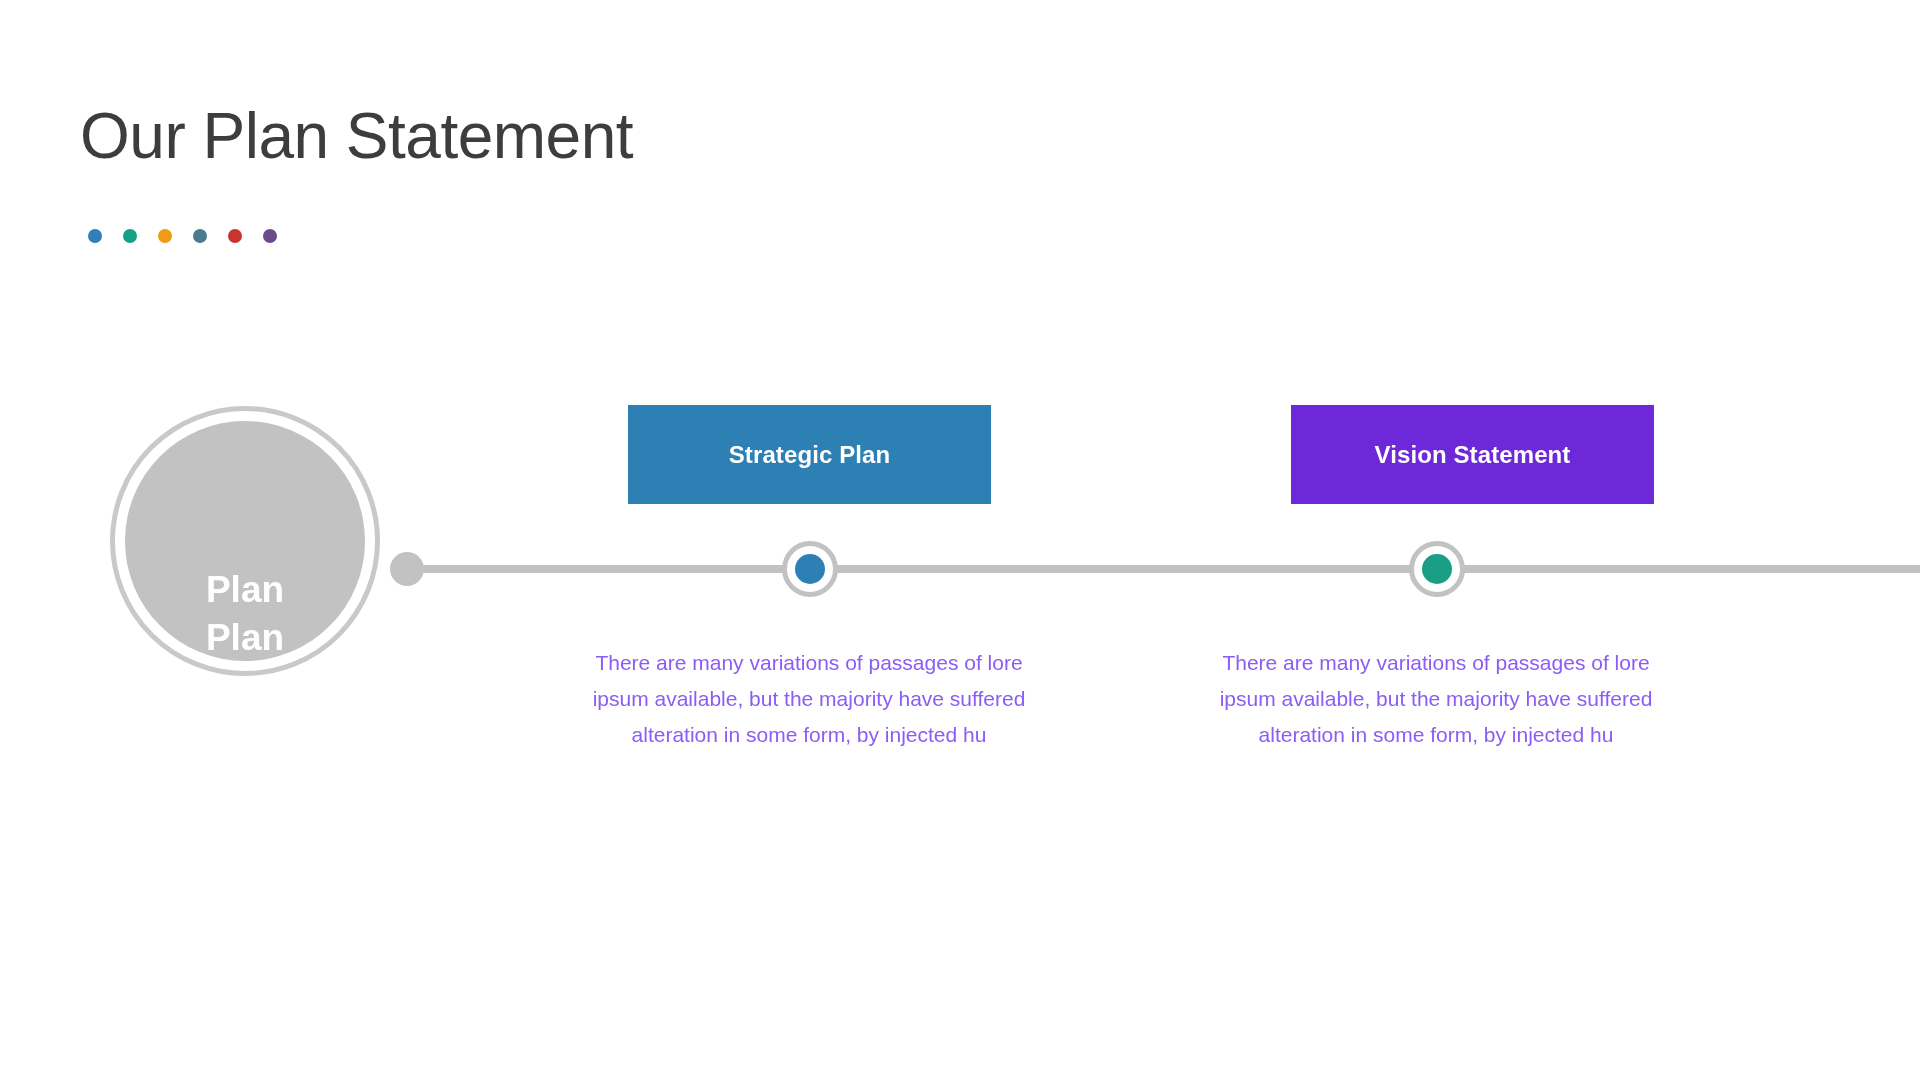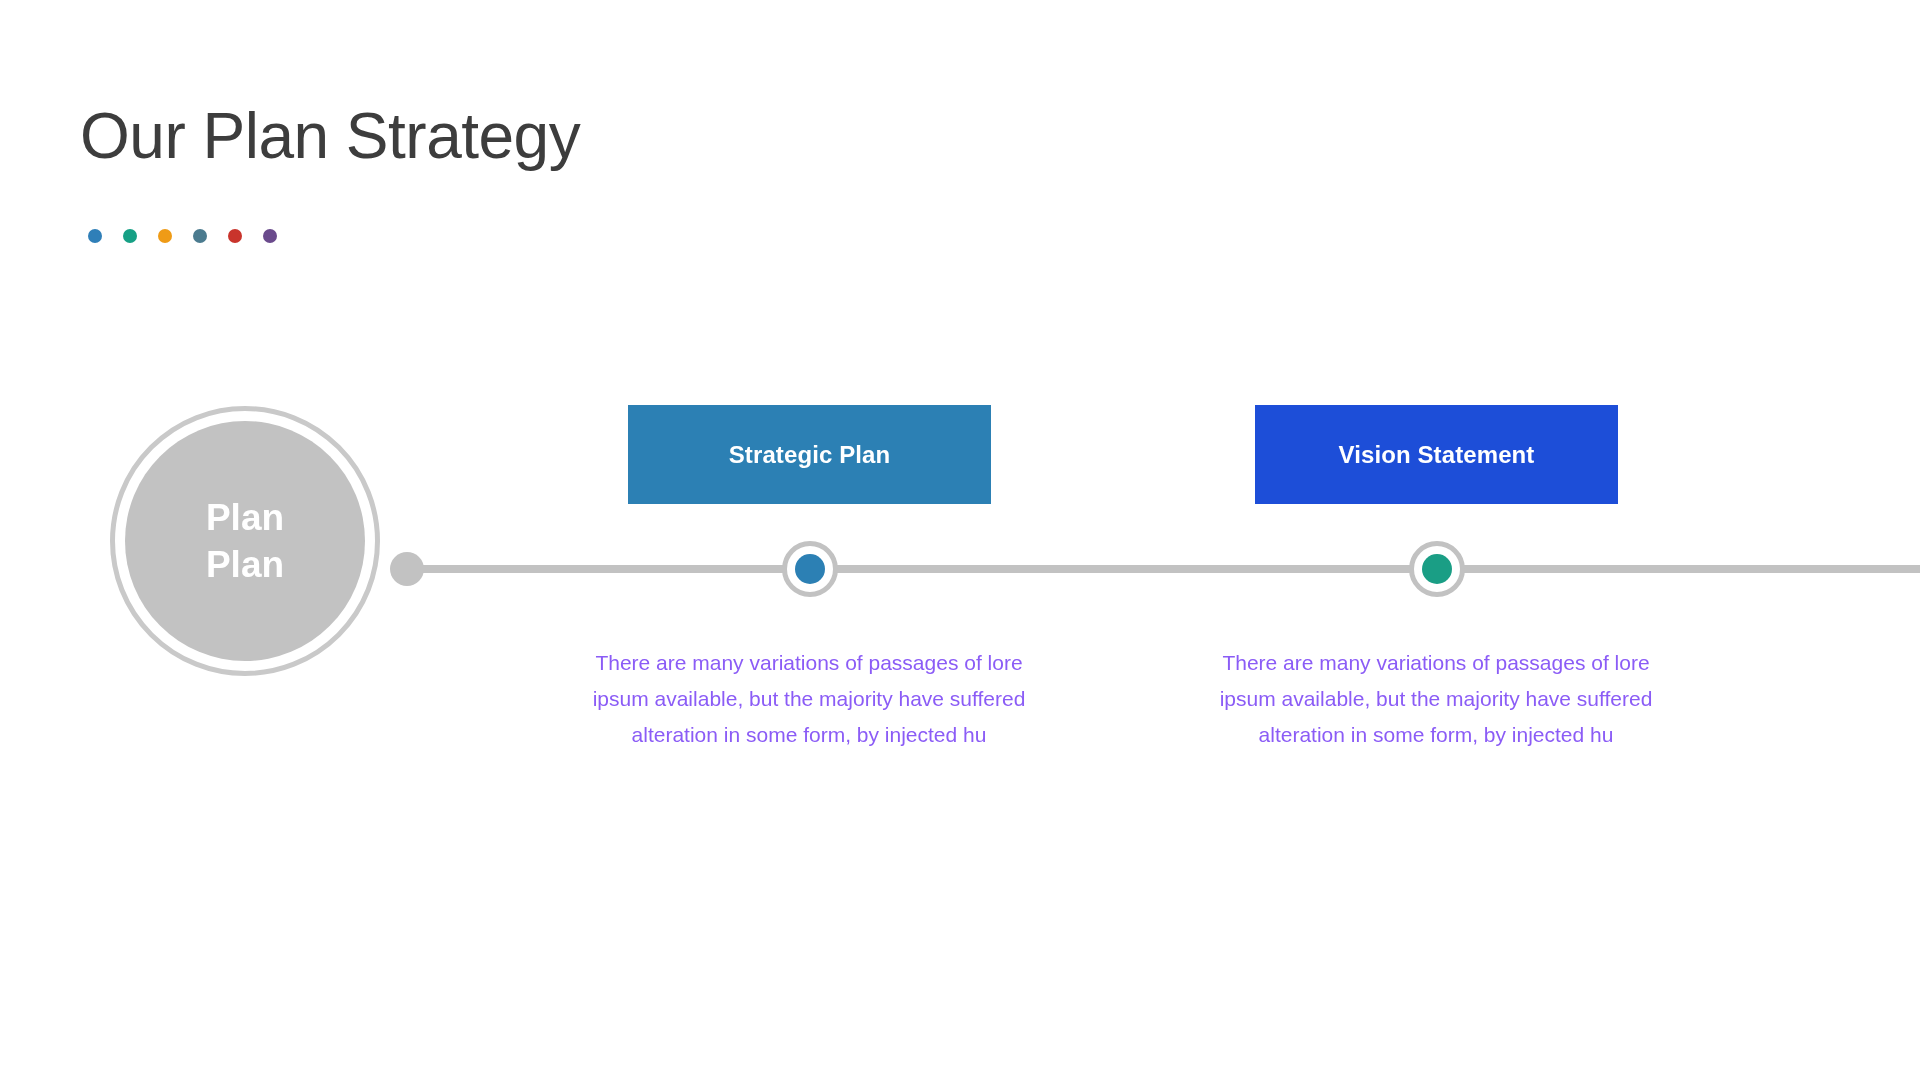--- a/index.html
+++ b/index.html
@@ -157,51 +157,51 @@
     font-weight: 400;
   }
   #step-desc-1 { left: 574px; }
   #step-desc-2 { left: 1201px; }
 </style>
 </head>
 <body>
 
 <div class="slide">
 
-  <div class="page-title" style="color: rgb(61, 61, 61);">Our Plan Strategy</div>
+  <div class="page-title" style="color: rgb(61, 61, 61);">Our Plan Statement</div>
 
   <div class="dot-row">
     <span class="dot" id="accent-dot-0" style="background: rgb(47, 127, 184);"></span>
     <span class="dot" id="accent-dot-1" style="background: rgb(22, 160, 133);"></span>
     <span class="dot" id="accent-dot-2" style="background: rgb(239, 155, 22);"></span>
     <span class="dot" id="accent-dot-3" style="background: rgb(75, 123, 143);"></span>
     <span class="dot" id="accent-dot-4" style="background: rgb(201, 52, 44);"></span>
     <span class="dot" id="accent-dot-5" style="background: rgb(106, 74, 140);"></span>
   </div>
 
   <div class="timeline-line" id="timeline-line" style="background: rgb(194, 194, 194);"></div>
   <div class="start-dot" id="timeline-start-dot" style="background: rgb(194, 194, 194);"></div>
 
   <div class="plan-circle-wrap">
     <div class="plan-circle-ring" id="plan-circle-ring" style="border-color: rgb(201, 201, 201);"></div>
-    <div class="plan-circle-fill" id="plan-circle-fill" style="background: rgb(194, 194, 194);">
+    <div class="plan-circle-fill" id="plan-circle-fill" style="background: rgb(194, 194, 194); justify-content: flex-end;">
       <div class="line" style="color: rgb(255, 255, 255);">Plan</div>
       <div class="line" style="color: rgb(255, 255, 255);">Plan</div>
     </div>
   </div>
 
   <div class="step-box" id="step-box-1" style="background: rgb(44, 128, 180);">
     <span>Strategic Plan</span>
   </div>
   <div class="marker" id="marker-1" style="border-color: rgb(194, 194, 194);">
     <div class="inner" id="marker-inner-1" style="background: rgb(44, 128, 180);"></div>
   </div>
   <div class="step-desc" id="step-desc-1">There are many variations of passages of lore ipsum available, but the majority have suffered alteration in some form, by injected hu</div>
 
-  <div class="step-box" id="step-box-2" style="background: #1d4ed8;">
+  <div class="step-box" id="step-box-2" style="background: #6d28d9; margin-left: 36px;">
     <span>Vision Statement</span>
   </div>
   <div class="marker" id="marker-2" style="border-color: rgb(194, 194, 194);">
     <div class="inner" id="marker-inner-2" style="background: rgb(26, 158, 133);"></div>
   </div>
   <div class="step-desc" id="step-desc-2">There are many variations of passages of lore ipsum available, but the majority have suffered alteration in some form, by injected hu</div>
 
 </div>
 
 </body></html>

